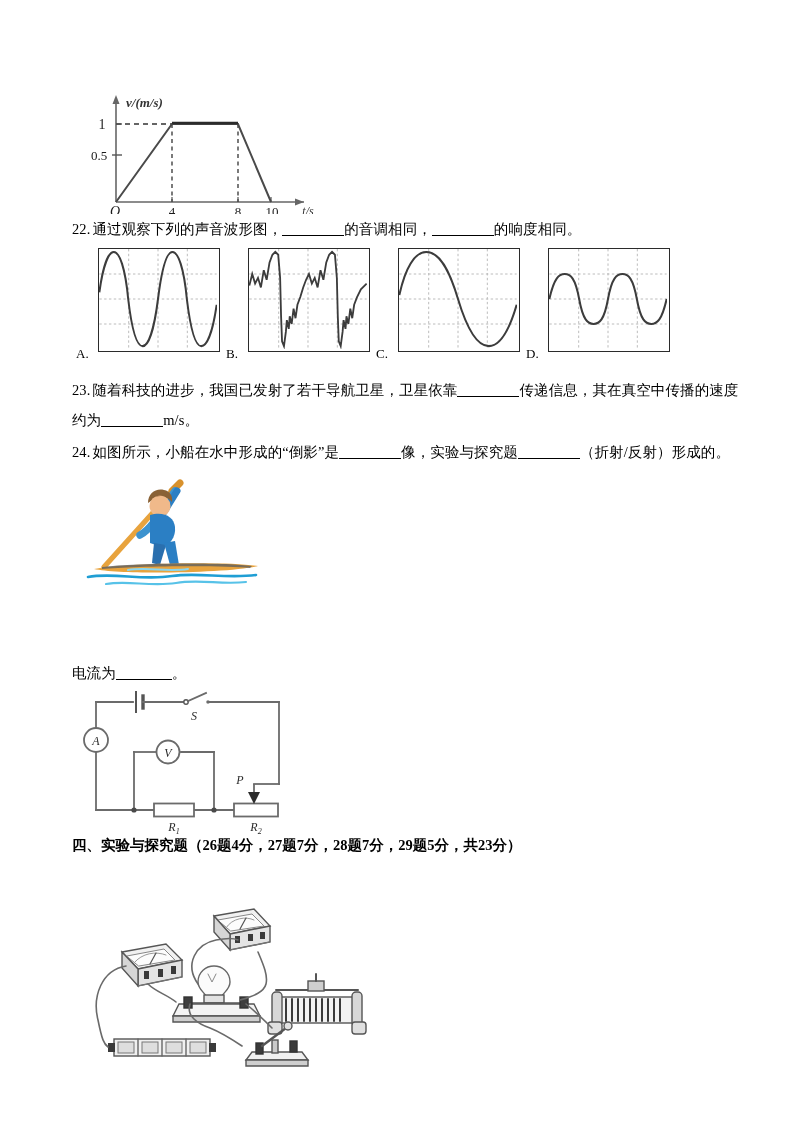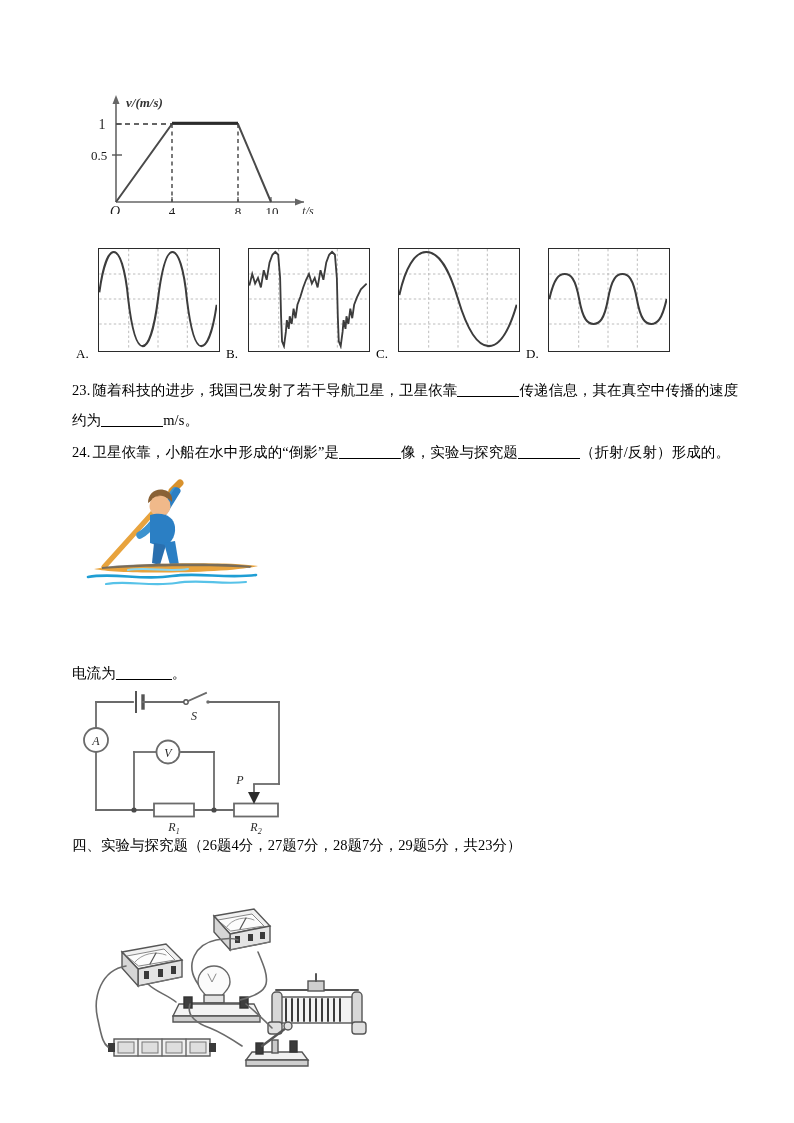--- a/index.html
+++ b/index.html
@@ -42,21 +42,21 @@
   sub {
     font-size: 0.68em;
     vertical-align: -0.25em;
     font-style: italic;
   }
   .ital { font-style: italic; }
 
   
   .section-head {
     position: absolute;
-    font-weight: normal;
+    font-weight: bold;
     font-size: 14.5px;
     white-space: nowrap;
   }
 
   
   #vt-graph { position: absolute; left: 78px; top: 52px; width: 230px; height: 130px; }
 
   
   .wave-wrap { position: absolute; top: 216px; }
   .wave-label {
@@ -115,20 +115,23 @@
     <text x="40" y="23" font-family="Liberation Serif, serif" font-size="13" font-weight="bold" font-style="italic" fill="#333">v/(m/s)</text>
     <text x="16" y="45" font-family="Liberation Serif, serif" font-size="14" fill="#1b1b1b" text-anchor="middle">1</text>
     <text x="13" y="76" font-family="Liberation Serif, serif" font-size="13" fill="#1b1b1b" text-anchor="middle">0.5</text>
     <text x="24" y="132" font-family="Liberation Serif, serif" font-size="14" font-style="italic" fill="#1b1b1b">O</text>
     <text x="86" y="132" font-family="Liberation Serif, serif" font-size="13" fill="#1b1b1b" text-anchor="middle">4</text>
     <text x="152" y="132" font-family="Liberation Serif, serif" font-size="13" fill="#1b1b1b" text-anchor="middle">8</text>
     <text x="186" y="132" font-family="Liberation Serif, serif" font-size="13" fill="#1b1b1b" text-anchor="middle">10</text>
     <text x="222" y="131" font-family="Liberation Serif, serif" font-size="12" font-style="italic" fill="#333" text-anchor="middle">t/s</text>
   </svg>
 
+  <div class="qline" style="left:64px; top:182px;">
+    <span class="qnum">22.</span><span>通过观察下列的声音波形图，</span><span class="blank b-md"></span><span>的音调相同，</span><span class="blank b-md"></span><span>的响度相同。</span>
+  </div>
 
   <div class="wave-wrap" style="left:68px; width:160px; height:112px;">
     <span class="wave-label">A.</span>
     <div class="wave-box">
       <svg viewBox="0 0 122 104" width="118" height="100" xmlns="http://www.w3.org/2000/svg">
         <g stroke="#b9b9b9" stroke-width="1" stroke-dasharray="2.5,2.5">
           <line x1="0" y1="26" x2="122" y2="26"></line>
           <line x1="0" y1="52" x2="122" y2="52"></line>
           <line x1="0" y1="78" x2="122" y2="78"></line>
           <line x1="30.5" y1="0" x2="30.5" y2="104"></line>
@@ -192,21 +195,21 @@
   </div>
 
   <div class="qline" style="left:64px; top:343px;font-family:Liberation Serif, serif;">
     <span class="qnum">23.</span><span>随着科技的进步，我国已发射了若干导航卫星，卫星依靠</span><span class="blank b-md"></span><span>传递信息，其在真空中传播的速度</span>
   </div>
   <div class="qline" style="left:64px; top:373px;font-family:Liberation Serif, serif;">
     <span>约为</span><span class="blank b-md"></span><span>m/s。</span>
   </div>
 
   <div class="qline" style="left:64px; top:405px;">
-    <span class="qnum">24.</span><span>卫星依靠，小船在水中形成的“倒影”是</span><span class="blank b-md"></span><span>像，实验与探究题</span><span class="blank b-md"></span><span>（折射/反射）形成的。</span>
+    <span class="qnum">24.</span><span>如图所示，小船在水中形成的“倒影”是</span><span class="blank b-md"></span><span>像，实验与探究题</span><span class="blank b-md"></span><span>（折射/反射）形成的。</span>
   </div>
 
   <svg id="boat" viewBox="0 0 212 120" xmlns="http://www.w3.org/2000/svg">
 
     <path d="M24,98 L96,18" stroke="#e8a33d" stroke-width="5.2" stroke-linecap="round"></path>
     <path d="M92,22 L100,14" stroke="#d8912c" stroke-width="7" stroke-linecap="round"></path>
 
     <path d="M60,66 C72,60 84,38 95,22" stroke="#3c93cf" stroke-width="7.5" fill="none" stroke-linecap="round"></path>
     <path d="M78,52 C86,40 92,30 97,22" stroke="#2b7fc4" stroke-width="7" fill="none" stroke-linecap="round"></path>
 

